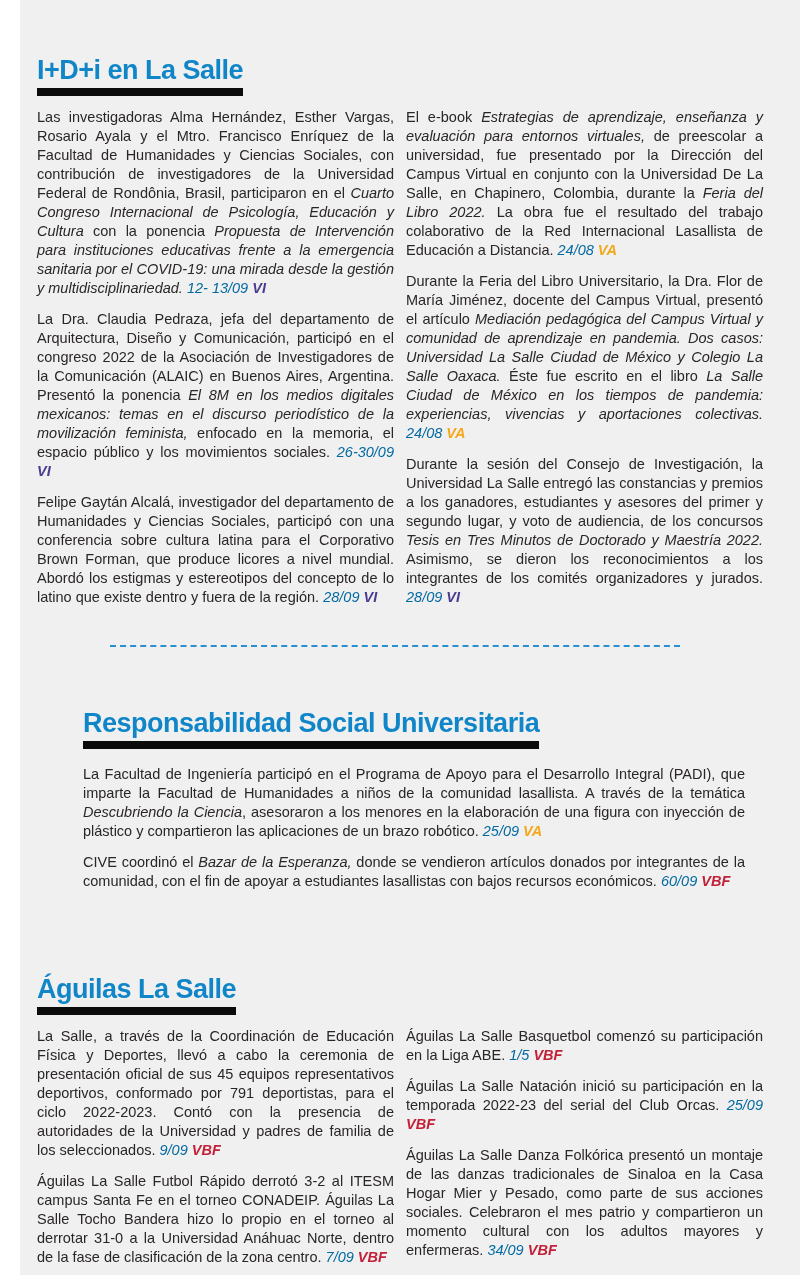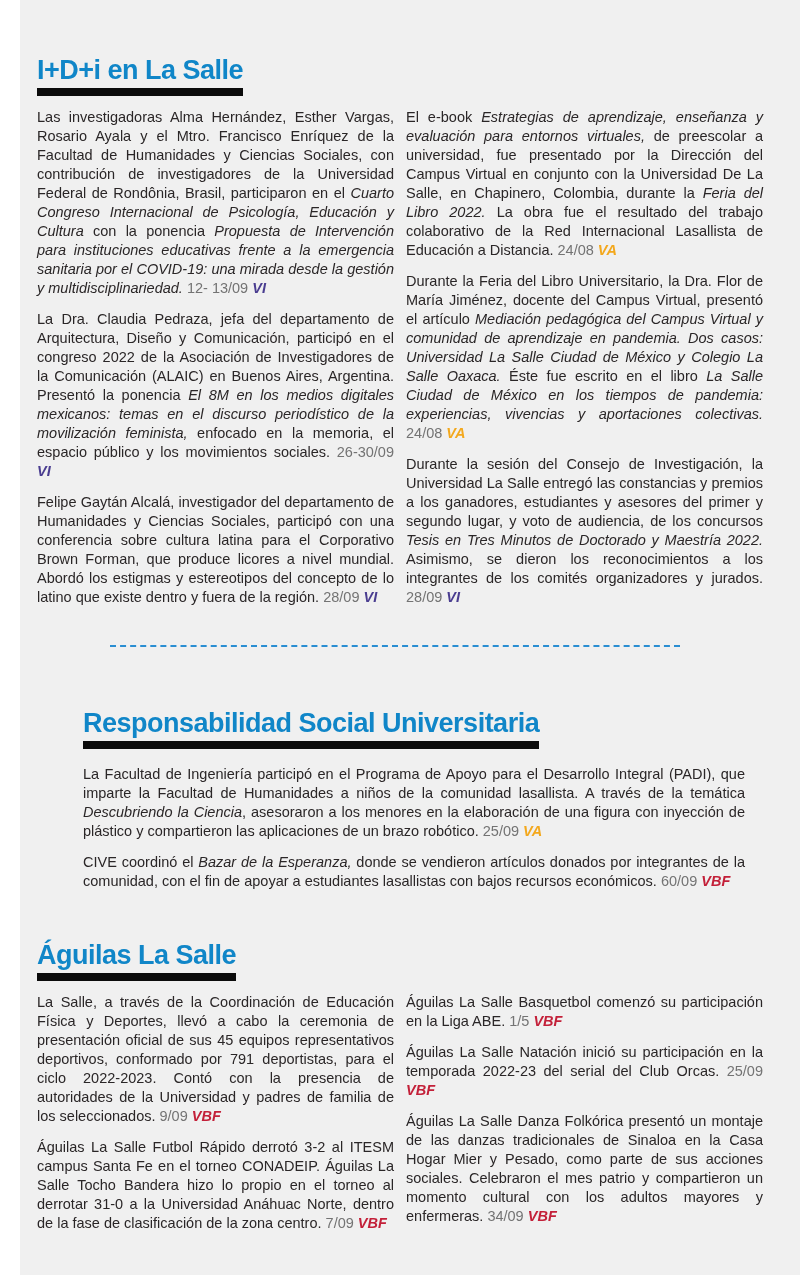--- a/index.html
+++ b/index.html
@@ -12,21 +12,21 @@
     overflow: hidden;
   }
   .left-strip {
     position: absolute; left: 0; top: 0;
     width: 20px; height: 1275px;
     background: #ffffff;
   }
   .section { position: absolute; box-sizing: border-box; }
   .section-idi     { left: 37px;  top: 55px;  width: 726px; }
   .section-rsu     { left: 83px;  top: 708px; width: 662px; }
-  .section-aguilas { left: 37px;  top: 940px; width: 726px; }
+  .section-aguilas { left: 37px;  top: 974px; width: 726px; }
 
   .heading-wrap { display: inline-block; }
   h2.heading {
     margin: 0;
     font-family: Liberation Sans, sans-serif;
     font-size: 27px;
     font-weight: 800;
     letter-spacing: -0.5px;
     line-height: 30px;
     color: #1086c8;
@@ -39,21 +39,21 @@
 
   p.para {
     margin: 0 0 12px 0;
     font-size: 14.5px;
     line-height: 19px;
     text-align: justify;
     color: #2a2627;
   }
   p.para:last-child { margin-bottom: 0; }
   .it   { font-style: italic; }
-  .date { color: #737373; }
+  .date { font-style: italic; color: #0369a1; }
   .tag  { font-style: italic; font-weight: bold; }
 
   .divider {
     position: absolute;
     left: 110px; top: 645px;
     width: 570px; height: 0;
     border-top: 2px dashed #2a8ed2;
   }
 </style>
 </head>

